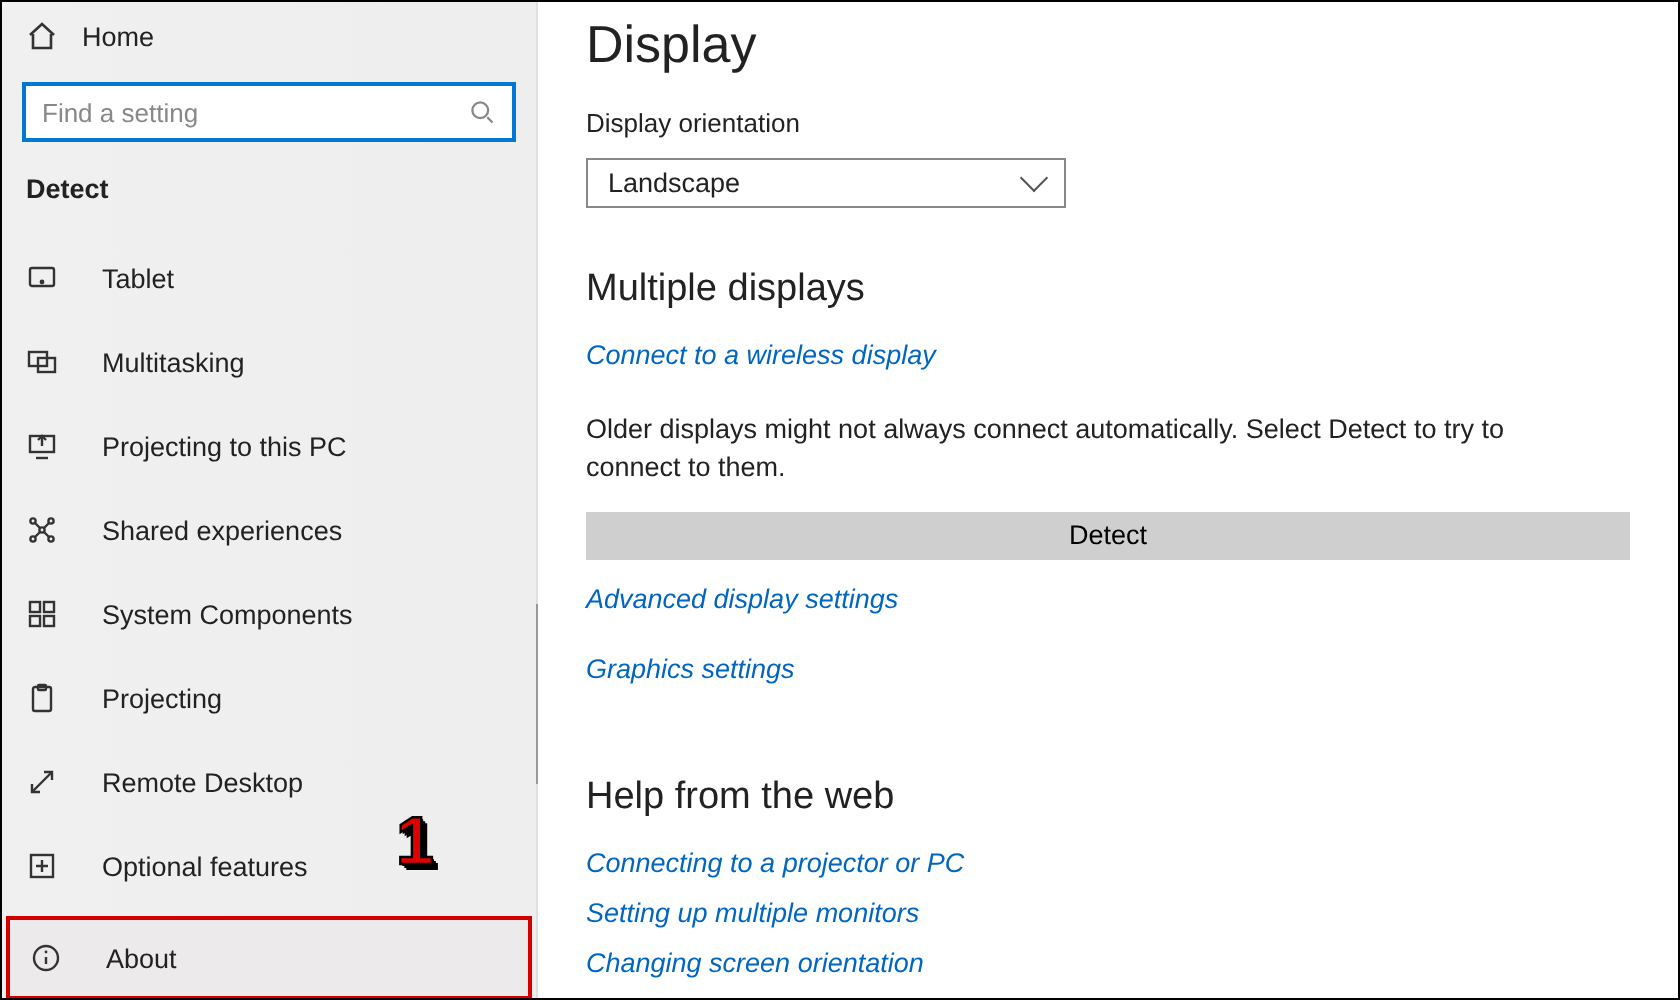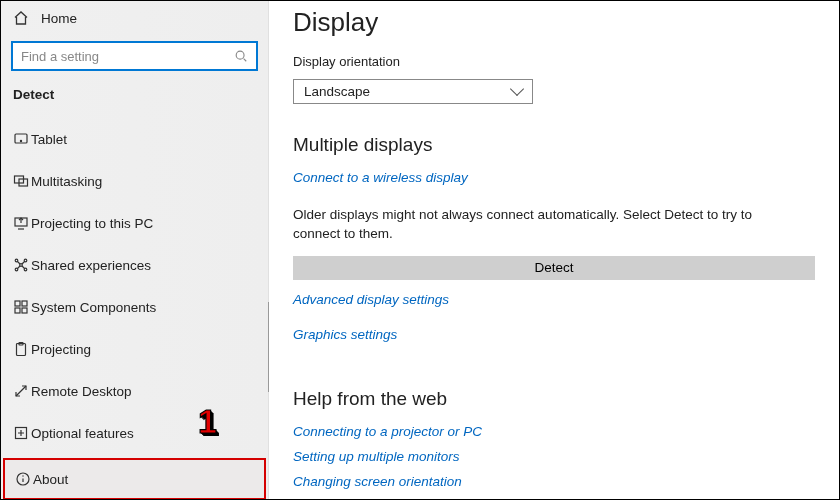--- a/index.html
+++ b/index.html
@@ -16,21 +16,21 @@
   }
   .home-row { display: flex; align-items: center; gap: 12px; padding: 9px 12px; cursor: pointer; }
   .search-wrap { padding: 6px 10px 8px 10px; }
   .search-field {
     display: flex; align-items: center; justify-content: space-between;
     width: 100%; height: 30px; border: 2px solid #0078d4; background: #fff;
     padding: 0 8px; color: #888; font-size: 13px; cursor: text;
   }
   .section-label { font-weight: 600; font-size: 13.5px; padding: 8px 12px 16px 12px; }
   .nav-list { display: flex; flex-direction: column; }
-  .nav-item { display: flex; align-items: center; gap: 2px; padding: 13px 12px; cursor: pointer; }
+  .nav-item { display: flex; align-items: center; gap: 22px; padding: 13px 12px; cursor: pointer; }
   .nav-item .ico { width: 16px; height: 16px; display: inline-flex; align-items: center; justify-content: center; }
   .nav-about {
     border: 2px solid #d40000;
     background: #eceaea;
     padding: 11px 10px;
     margin: 4px 2px 0 2px;
   }
   .divider-v { border-left: 1px solid #999; height: 90px; position: absolute; left: 268px; top: 302px; }
 
   .main {

